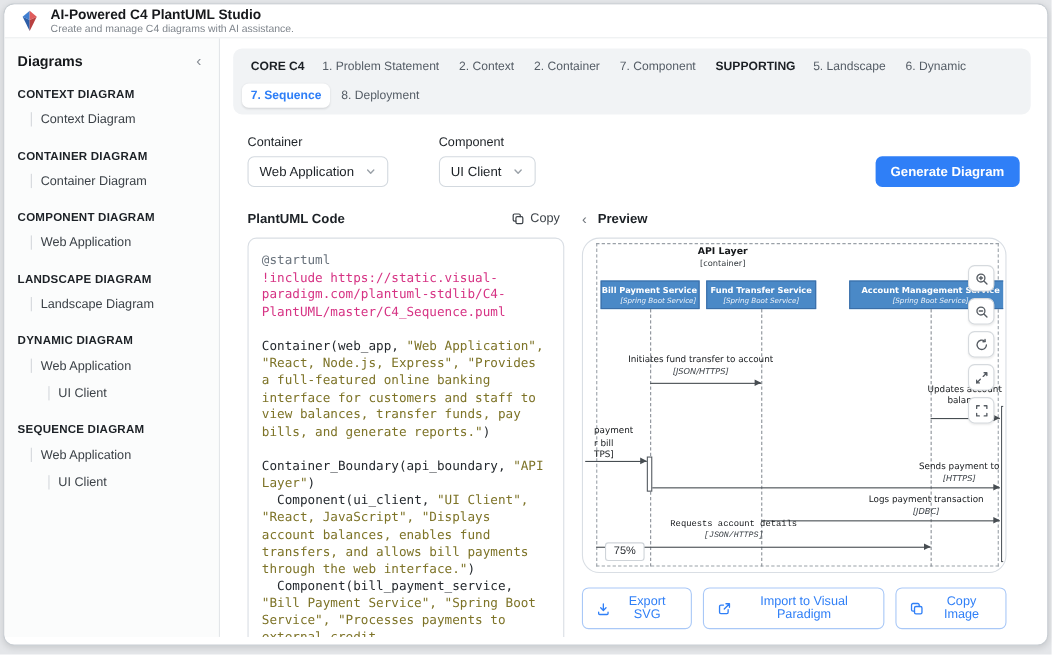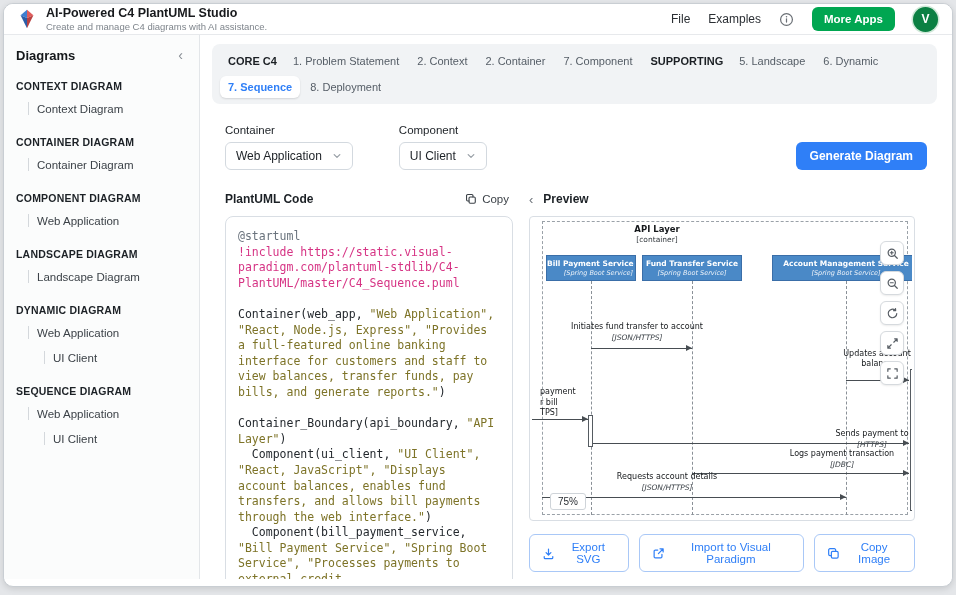--- a/index.html
+++ b/index.html
@@ -56,21 +56,21 @@
   .panel-head{display:flex;align-items:center;margin-bottom:8px;height:18px}
   .panel-title{font-size:12px;font-weight:600;color:#1c2126}
   .copy-btn{margin-left:auto;display:flex;align-items:center;gap:5px;background:none;border:none;color:#3c4248;font:500 11.5px "Liberation Sans",sans-serif;cursor:pointer;padding:2px 4px}
   .copy-btn svg{width:12px;height:12px}
   .chev-left{color:#6f757c;font-size:13px;margin-right:10px;cursor:pointer}
 
   .code-panel{border:1px solid #d9dee4;border-radius:8px;padding:12px;height:380px;overflow:hidden;font-family:"DejaVu Sans Mono",monospace;font-size:11.5px;line-height:15.6px;color:#24292e;background:#fff}
   .code-line{white-space:pre-wrap;overflow-wrap:break-word;min-height:15.6px}
   .c-muted{color:#6a737d}.c-pink{color:#d63384}.c-str{color:#7d7327}.c-plain{color:#24292e}
 
-  .preview-panel{border:1px solid #d9dee4;border-radius:4px;height:305px;position:relative;overflow:hidden;background:#fff}
+  .preview-panel{border:1px solid #d9dee4;border-radius:16px;height:305px;position:relative;overflow:hidden;background:#fff}
   .dg-viewport{position:absolute;inset:2px;overflow:hidden;font-family:"DejaVu Sans",sans-serif}
   .dg-viewport>div{position:absolute}
   .dg-boundary{border:1px dashed #9aa1a8}
   .dg-blabel{text-align:center}
   .dg-bname{font-size:8.5px;font-weight:700;color:#15181b}
   .dg-btech{font-size:7.5px;color:#32383d;margin-top:1px}
   .dg-pbox{height:26px;background:#4a89c7;border:1px solid #3a6ea8;color:#fff;text-align:center;overflow:hidden;padding-top:3px}
   .dg-pname{font-size:7.5px;font-weight:700;white-space:nowrap}
   .dg-ptech{font-size:6.5px;font-style:italic;white-space:nowrap;margin-top:1px;color:#eef3f9}
   .dg-pbox.clipL .dg-pname,.dg-pbox.clipL .dg-ptech{text-align:right;padding-right:2px}
@@ -101,33 +101,20 @@
         <polygon points="5,8 12,2 12,11" fill="#3f7fd1"></polygon>
         <polygon points="12,2 19,8 12,11" fill="#e05c5c"></polygon>
         <polygon points="5,8 12,11 12,22" fill="#2c5ea8"></polygon>
         <polygon points="12,11 19,8 12,22" fill="#b84040"></polygon>
       </svg>
     </span>
     <div class="title-wrap">
       <div class="app-title">AI-Powered C4 PlantUML Studio</div>
       <div class="app-subtitle">Create and manage C4 diagrams with AI assistance.</div>
     </div>
-    <nav class="topnav">
-      <span class="menu-item">File</span>
-      <span class="menu-item">Examples</span>
-      <span class="info-btn">
-        <svg class="ic" viewBox="0 0 16 16">
-            <circle cx="8" cy="8" r="6.3"></circle>
-            <path d="M8 7.3v3.4"></path>
-            <circle cx="8" cy="5" r=".8" fill="currentColor" stroke="none"></circle>
-          </svg>
-      </span>
-      <button class="more-apps">More Apps</button>
-      <span class="avatar">V</span>
-    </nav>
   </header>
 
   <div class="body">
     <aside class="sidebar">
       <div class="sidebar-head">
         <span class="sidebar-title">Diagrams</span>
         <span class="collapse">‹</span>
       </div>
       <div id="sidebar-sections">
           <div class="section">
@@ -281,33 +268,33 @@
                 <div class="dg-mlabel" style="left: 303px; top: 130px; width: 84px;">
                   <div class="dg-mtext">Updates account balance</div>
                 </div>
                 <div class="dg-line" style="left: 314px; top: 161px; width: 63px;"></div>
                 <div class="dg-arrow" style="left: 371px; top: 158px;"></div>
                 <div class="dg-mlabel frag" style="left: 8px; top: 168px;">payment
 r bill
 TPS]</div>
                 <div class="dg-line" style="left: -20px; top: 200px; width: 76px;"></div>
                 <div class="dg-arrow" style="left: 50px; top: 197px;"></div>
-                <div class="dg-mlabel" style="left: 285px; top: 200px; width: 110px; margin-top: 10px;">
+                <div class="dg-mlabel" style="left: 285px; top: 200px; width: 110px;">
                   <div class="dg-mtext">Sends payment to</div>
                   <div class="dg-mtech">[HTTPS]</div>
                 </div>
                 <div class="dg-line" style="left: 61px; top: 224px; width: 316px;"></div>
                 <div class="dg-arrow" style="left: 371px; top: 221px;"></div>
                 <div class="dg-mlabel" style="left: 245px; top: 230px; width: 130px;">
                   <div class="dg-mtext">Logs payment transaction</div>
                   <div class="dg-mtech">[JDBC]</div>
                 </div>
                 <div class="dg-line" style="left: 160px; top: 254px; width: 217px;"></div>
                 <div class="dg-arrow" style="left: 371px; top: 251px;"></div>
-                <div class="dg-mlabel" style="left: 60px; top: 253px; width: 150px;">
+                <div class="dg-mlabel" style="left: 60px; top: 253px; width: 150px; font-family: Liberation Mono, monospace;">
                   <div class="dg-mtext">Requests account details</div>
                   <div class="dg-mtech">[JSON/HTTPS]</div>
                 </div>
                 <div class="dg-line" style="left: 10px; top: 278px; width: 304px;"></div>
                 <div class="dg-arrow" style="left: 308px; top: 275px;"></div>
               </div>
             <div class="zoom-stack" id="zoomstack">
                 <button class="zoom-btn">
                   <span style="display: flex;">
                     <svg class="ic" viewBox="0 0 14 14">

